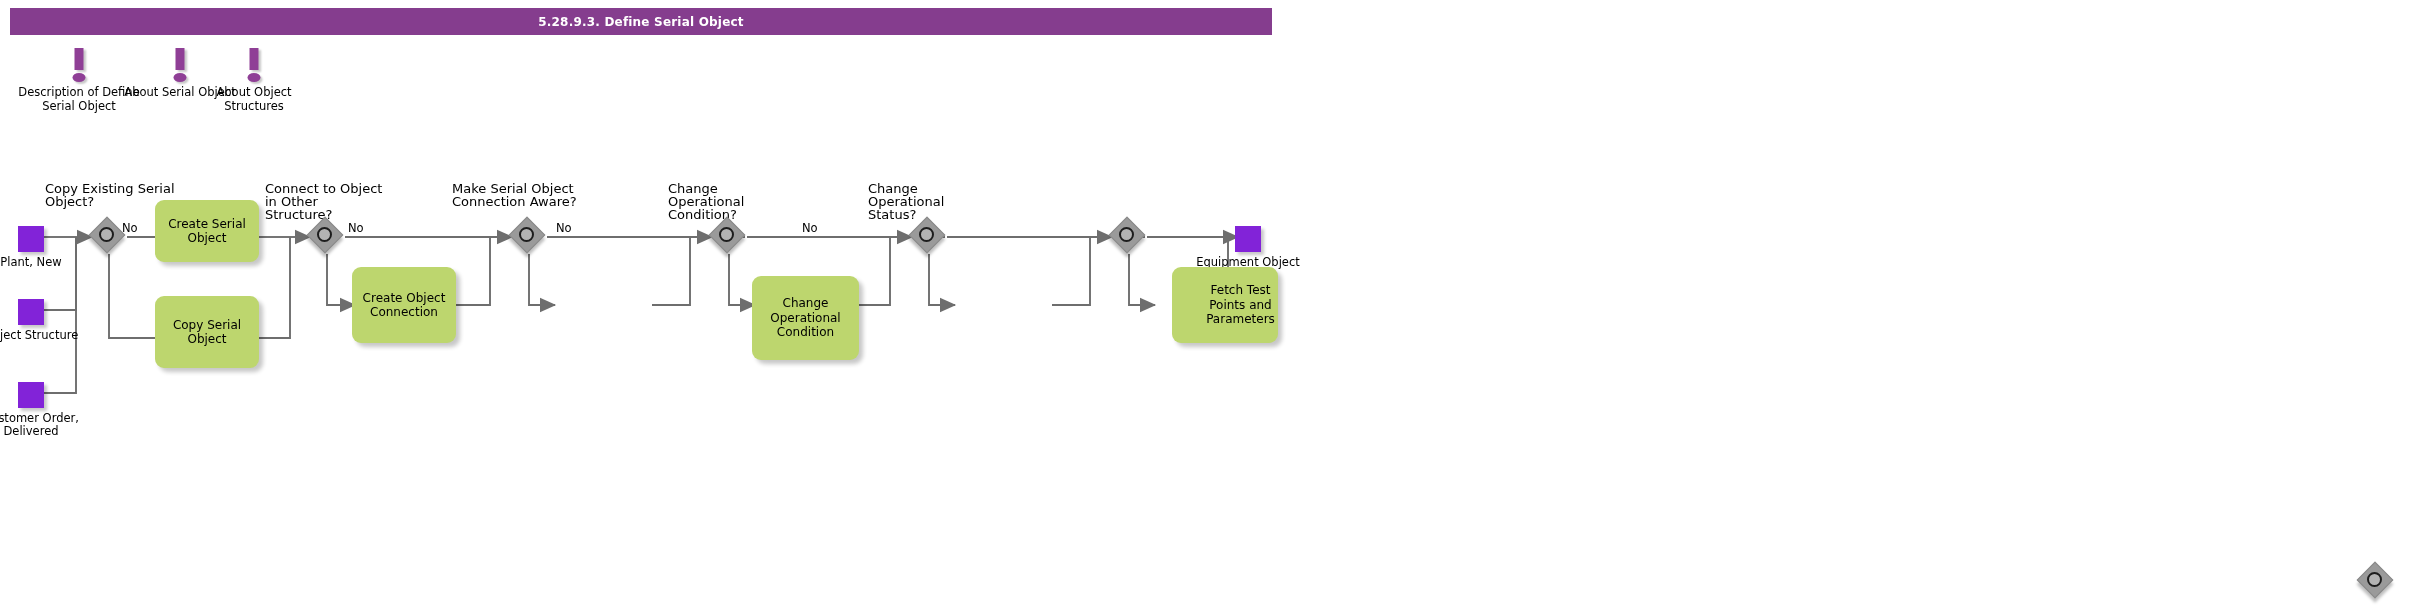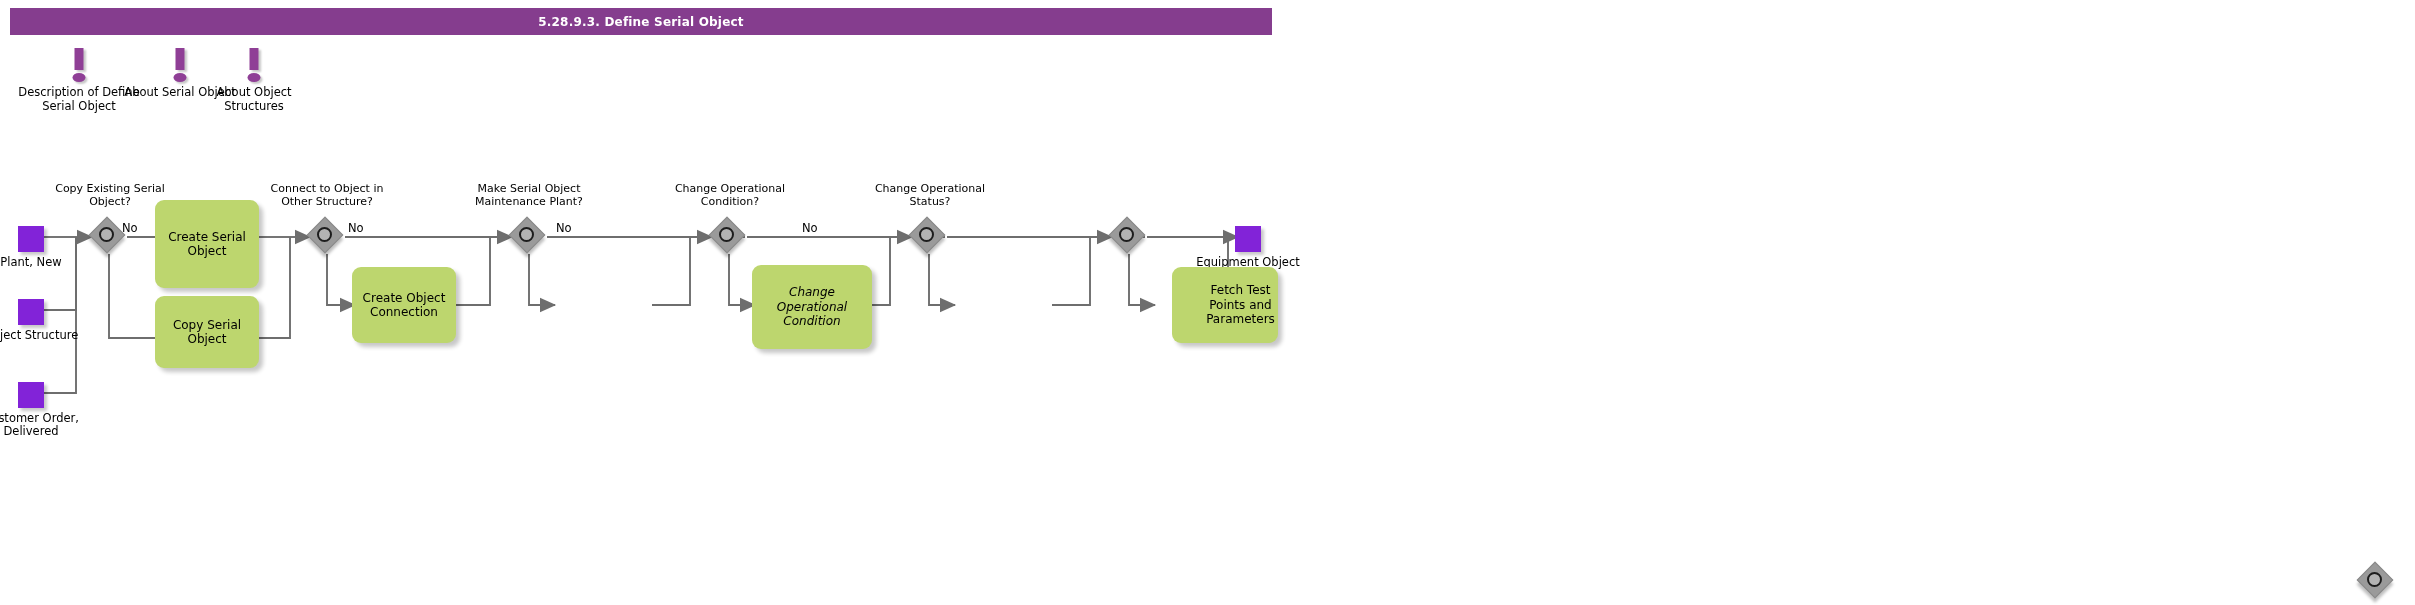--- a/index.html
+++ b/index.html
@@ -38,21 +38,21 @@
   
   .gw{position:absolute;width:34px;height:34px;}
   .gw .dia{position:absolute;left:2px;top:2px;width:24px;height:24px;
            background:#9a9a9a;transform:rotate(45deg);
            box-shadow:3px 3px 3px rgba(0,0,0,.25);
            border:1px solid #8a8a8a;}
   .gw .ring{position:absolute;left:7px;top:7px;width:15px;height:15px;border-radius:50%;
             border:2.5px solid #1d1d1d;background:#b3b3b3;box-sizing:border-box;}
 
   
-  .gwlabel{position:absolute;text-align:center;font-size:11px;line-height:13px;}
+  .gwlabel{position:absolute;text-align:left;font-size:13px;line-height:13px;}
   
   .nolabel{position:absolute;font-size:11.5px;line-height:13px;}
 
   
   svg.flow{position:absolute;left:0;top:0;width:2415px;height:605px;overflow:visible;}
 
   
   .legend{position:absolute;width:34px;height:34px;}
 </style>
 </head>
@@ -154,54 +154,54 @@
     <div class="cap">Equipment Object</div>
   </div>
 
   <div class="gwlabel" style="left:45px;top:182px;width:130px;">Copy Existing Serial Object?</div>
   <div class="gw" style="left:92px;top:220px;">
     <div class="dia"></div>
       <div class="ring"></div>
   </div>
   <div class="nolabel" style="left:122px;top:222px;">No</div>
 
-  <div class="task" style="left:155px;top:200px;width:104px;height:88px;">
+  <div class="task" style="left:155px;top:200px;width:104px;height:62px;">
     <span>Create Serial Object</span>
   </div>
   <div class="task" style="left:155px;top:296px;width:104px;height:72px;">
     <span>Copy Serial Object</span>
   </div>
 
   <div class="gwlabel" style="left:265px;top:182px;width:124px;">Connect to Object in Other Structure?</div>
   <div class="gw" style="left:310px;top:220px;">
     <div class="dia"></div>
       <div class="ring"></div>
   </div>
   <div class="nolabel" style="left:348px;top:222px;">No</div>
 
   <div class="task" style="left:352px;top:267px;width:104px;height:76px;">
     <span>Create Object Connection</span>
   </div>
 
-  <div class="gwlabel" style="left:452px;top:182px;width:154px;">Make Serial Object Maintenance Plant?</div>
+  <div class="gwlabel" style="left:452px;top:182px;width:154px;">Make Serial Object Connection Aware?</div>
   <div class="gw" style="left:512px;top:220px;">
     <div class="dia"></div>
       <div class="ring"></div>
   </div>
   <div class="nolabel" style="left:556px;top:222px;">No</div>
 
 
   <div class="gwlabel" style="left:668px;top:182px;width:124px;">Change Operational Condition?</div>
   <div class="gw" style="left:712px;top:220px;">
     <div class="dia"></div>
       <div class="ring"></div>
   </div>
   <div class="nolabel" style="left:802px;top:222px;">No</div>
 
-  <div class="task" style="left:752px;top:265px;width:120px;height:84px;font-style:italic;">
+  <div class="task" style="left:752px;top:276px;width:107px;height:84px;">
     <span>Change Operational Condition</span>
   </div>
 
   <div class="gwlabel" style="left:868px;top:182px;width:124px;">Change Operational Status?</div>
   <div class="gw" style="left:912px;top:220px;">
     <div class="dia"></div>
       <div class="ring"></div>
   </div>
 
 

